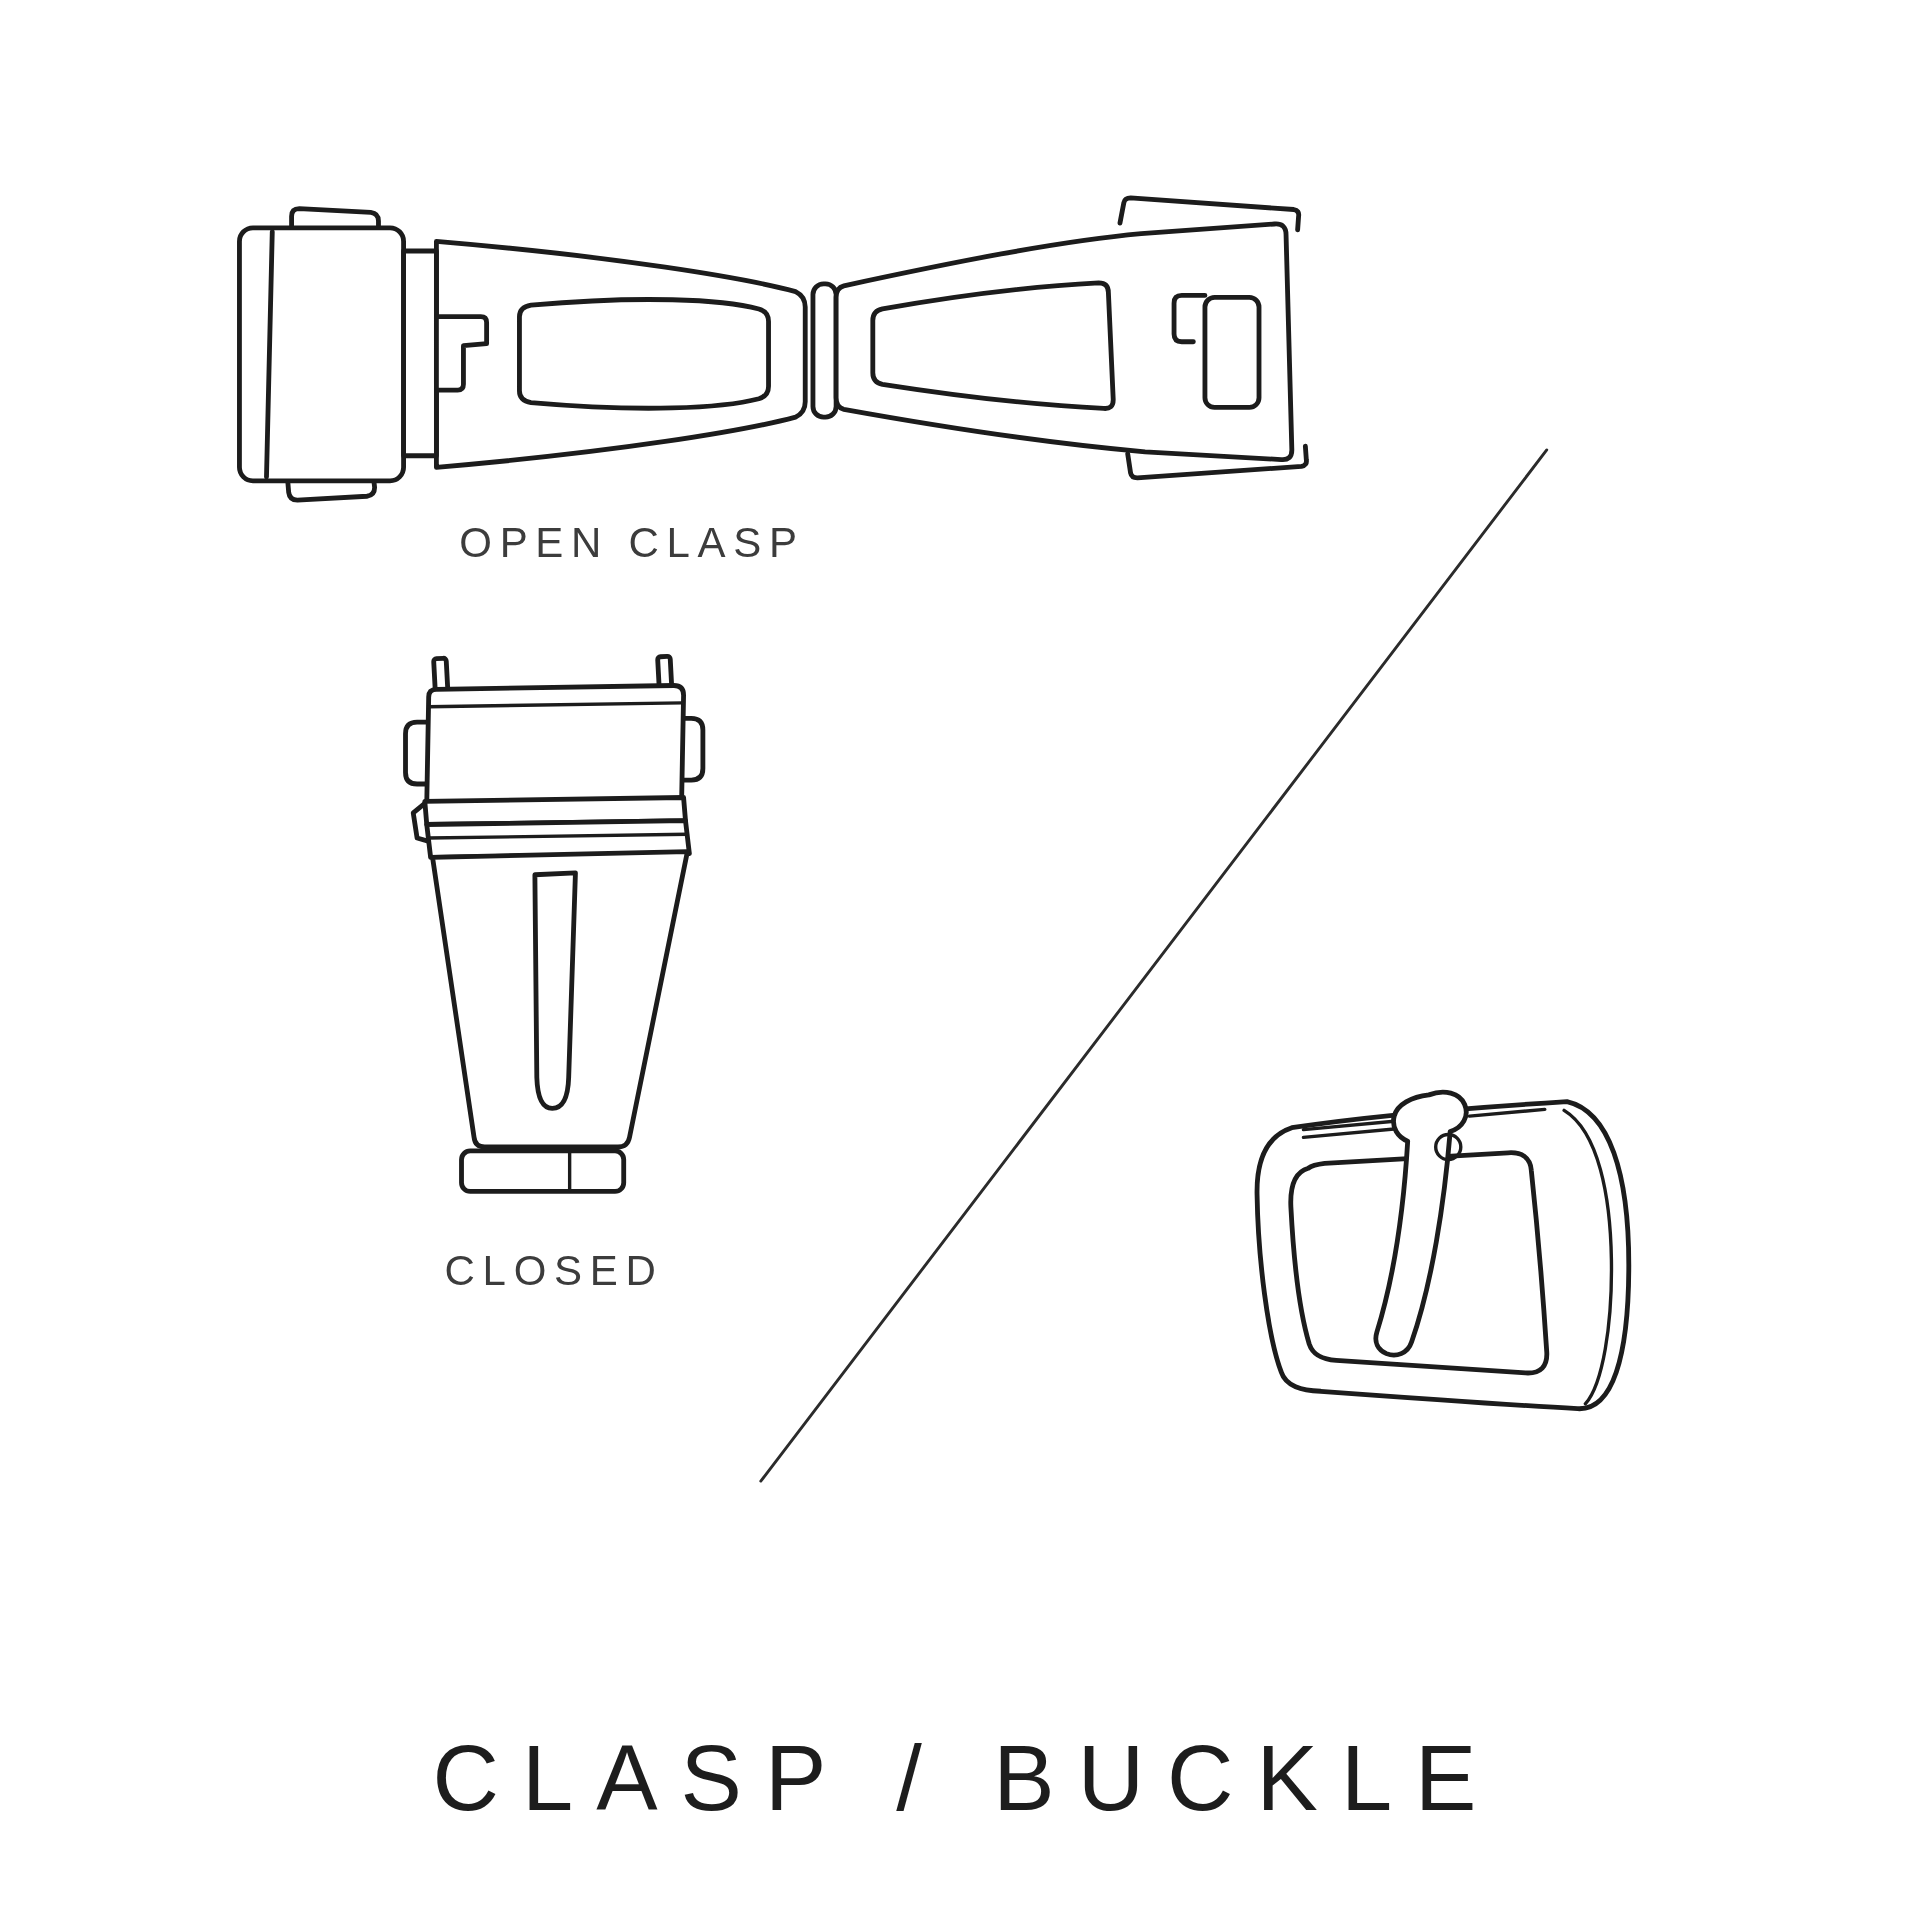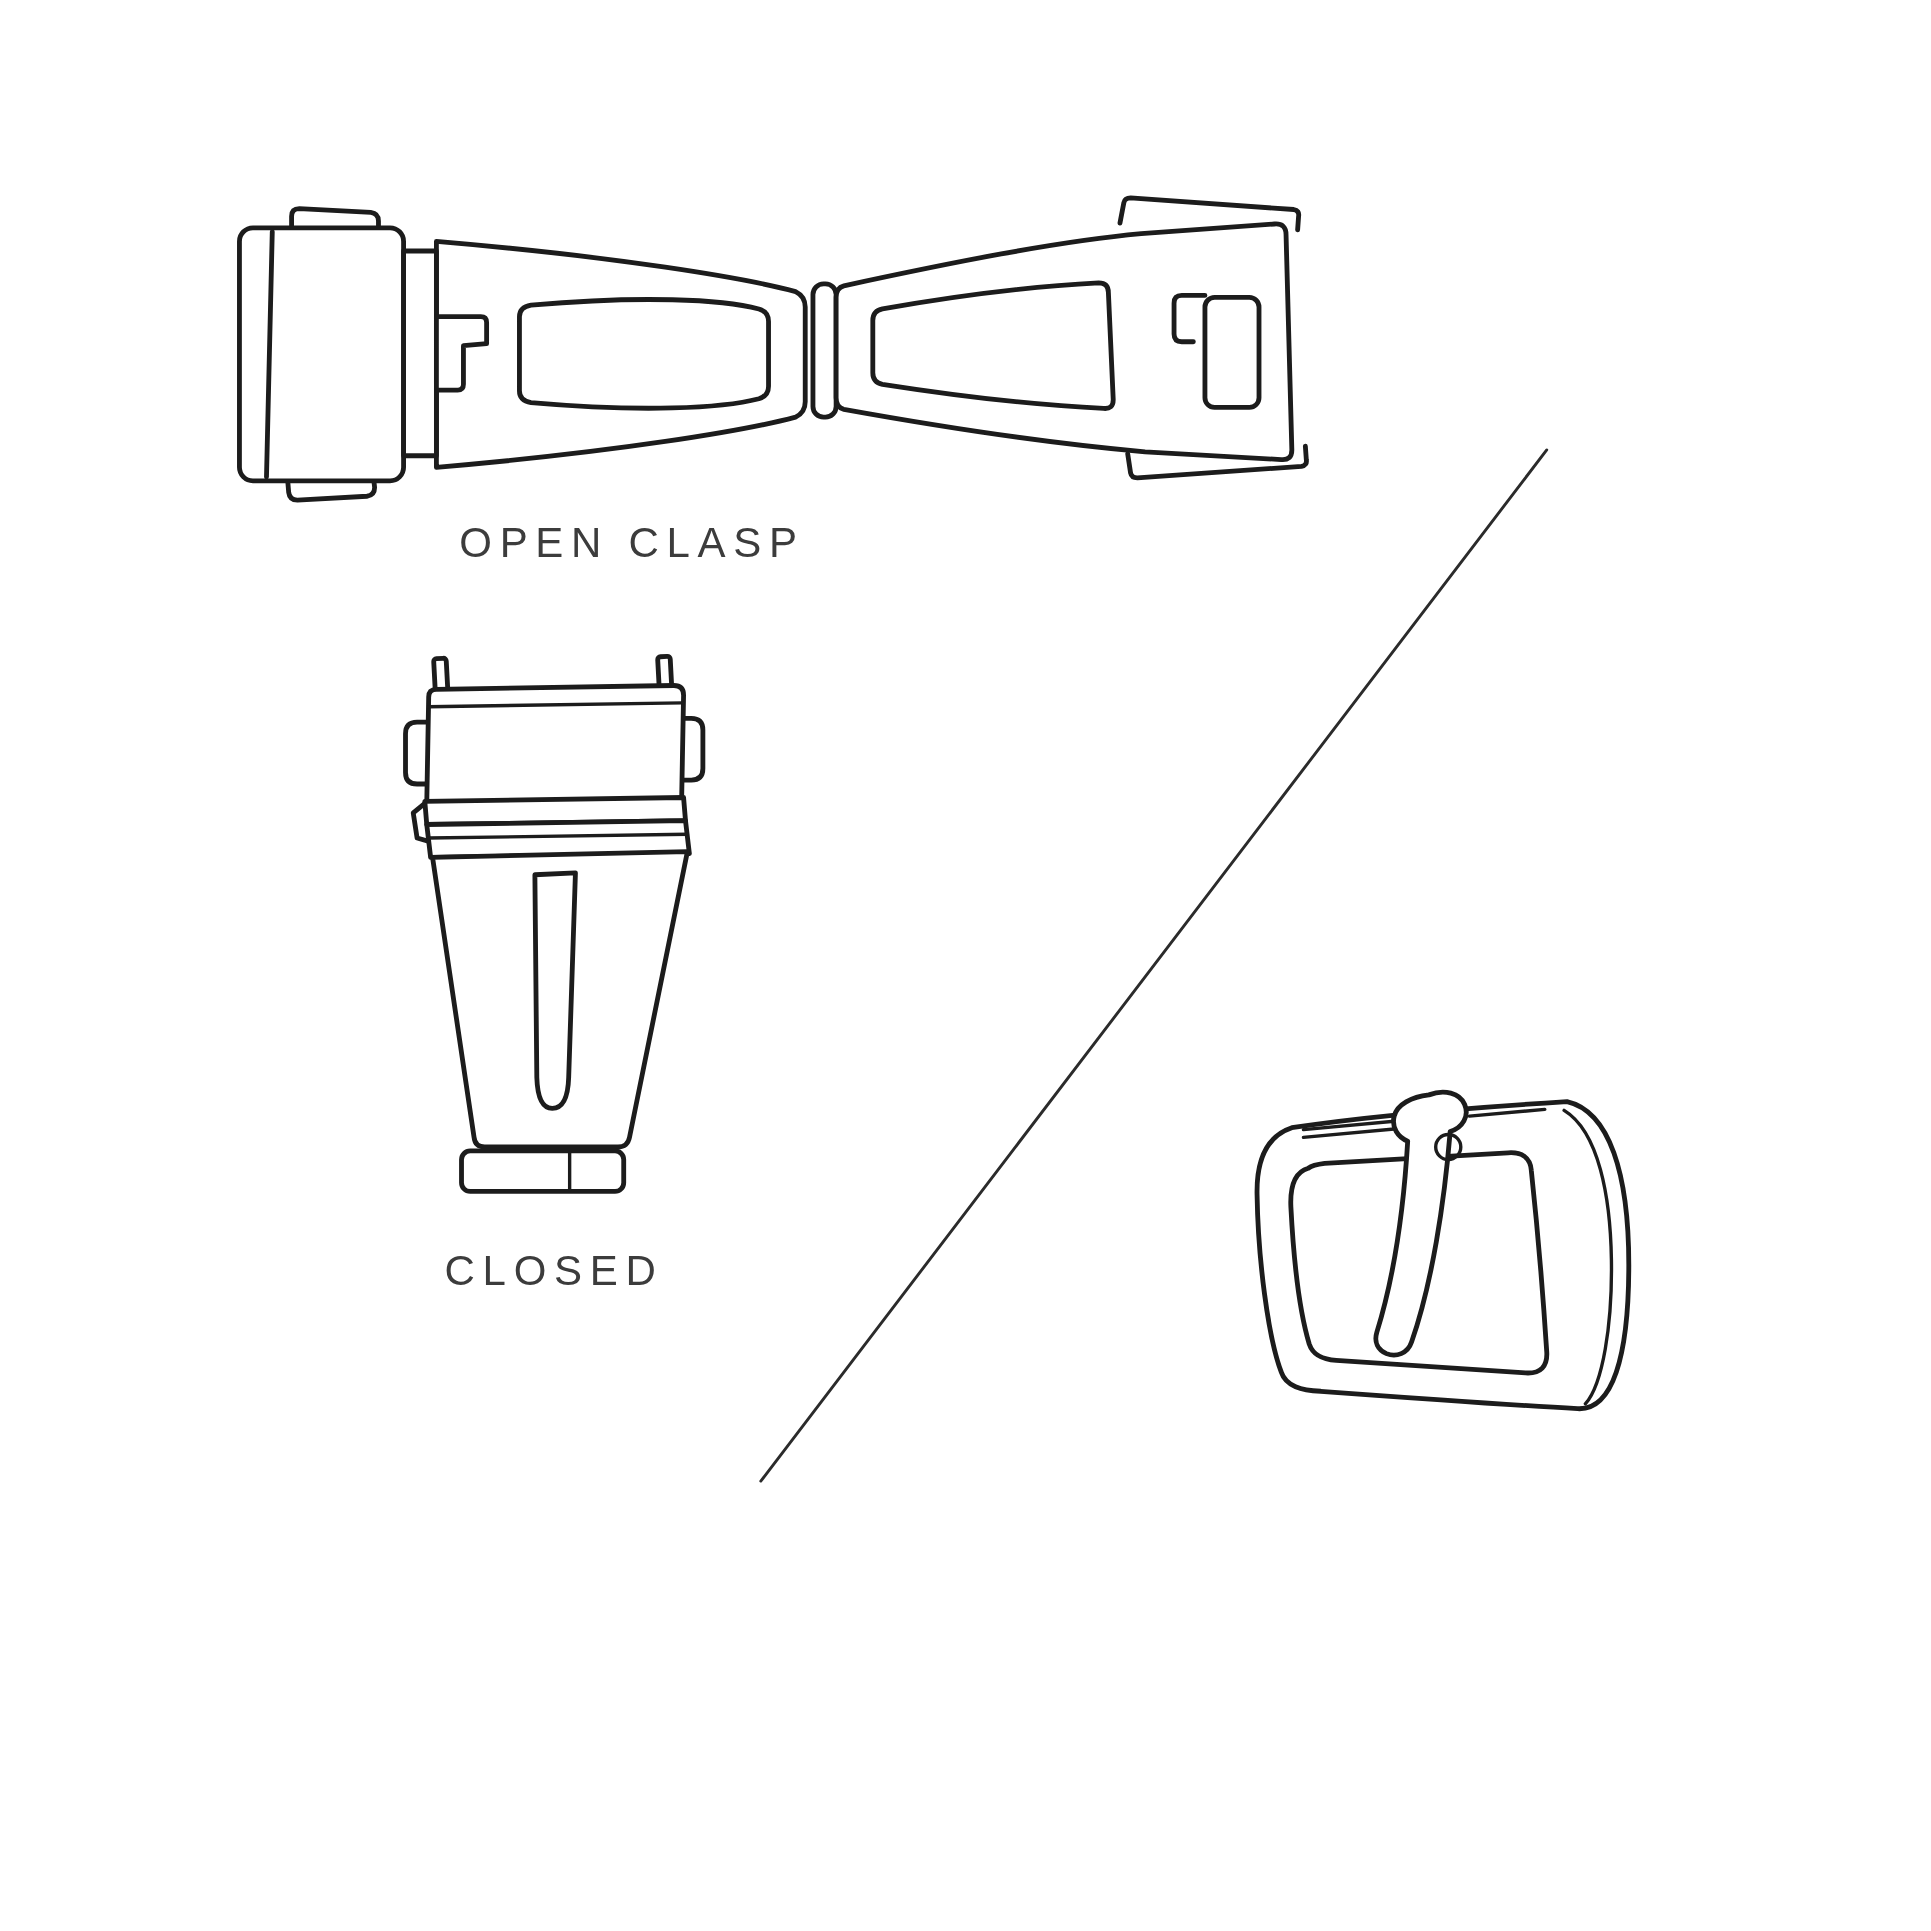--- a/index.html
+++ b/index.html
@@ -132,15 +132,16 @@
            C 1448,1178 1441,1168 1444,1156
            C 1447,1144 1462,1136 1480,1134 Z"></path>
       <circle class="draw nofill thin" cx="1500" cy="1188" r="13"></circle>
     </g>
   </svg>
 
   <div class="caption" style="left:632px;top:519px;">OPEN CLASP</div>
 
   <div class="caption" style="left:554px;top:1247px;">CLOSED</div>
 
+  <div class="title" style="left:966px;top:1726px;">CLASP / BUCKLE</div>
 
 </div>
 
 
 </body></html>

